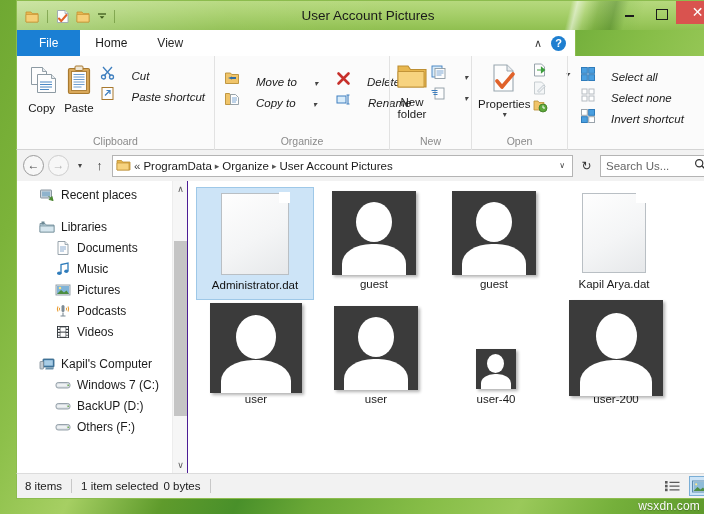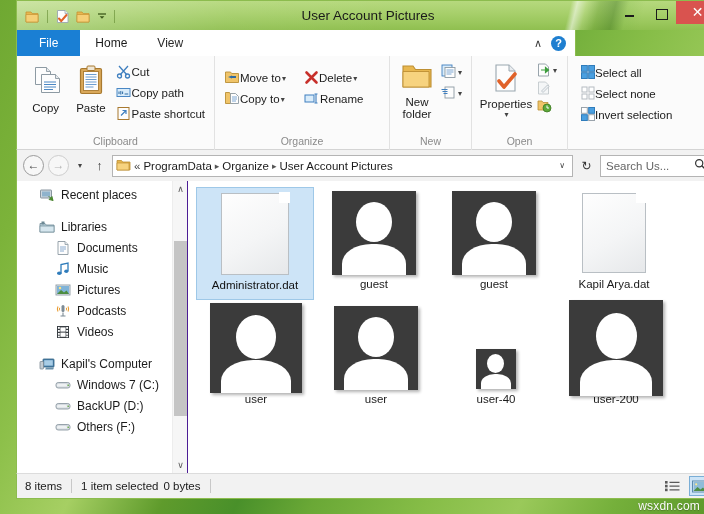--- a/index.html
+++ b/index.html
@@ -96,21 +96,21 @@
   .rgroup-label {
     height: 16px; line-height: 14px; text-align: center;
     font-size: 10.5px; color: #8a8a8a;
   }
   .bigbtn {
     width: 48px; display: flex; flex-direction: column; align-items: center;
     padding-top: 3px;
   }
   .bigbtn .lbl { margin-top: 3px; font-size: 11.5px; text-align: center; line-height: 12px; }
   .smallcol { display: flex; flex-direction: column; gap: 1px; padding-top: 2px; }
-  .smallbtn { display: flex; align-items: center; gap: 0; height: 20px; padding: 0 3px; }
+  .smallbtn { display: flex; align-items: flex-end; gap: 16px; height: 20px; padding: 0 3px; font-style: italic; }
   .smallbtn .lbl { font-size: 11.5px; white-space: nowrap; }
   .caret { font-size: 8px; color: #444; margin-left: 1px; }
 
   
   .ico { position: relative; display: inline-block; flex: none; }
 
   
   .addrrow {
     height: 31px; width: 704px; background: #f2f2f2;
     border-left: 1px solid #8cbc4e; border-right: 1px solid #8cbc4e;
@@ -344,32 +344,20 @@
                 <path d="M3 2l8 9M12 2l-8 9" stroke="#3f7fbf" stroke-width="1.3" fill="none"></path>
                 <circle cx="3.5" cy="12" r="2" fill="none" stroke="#3f7fbf" stroke-width="1.3"></circle>
                 <circle cx="11.5" cy="12" r="2" fill="none" stroke="#3f7fbf" stroke-width="1.3"></circle>
               </svg>
             </span>
             <span class="lbl">Cut</span>
           </div>
           <div class="smallbtn">
             <span class="ico">
               <svg width="15" height="15" viewBox="0 0 15 15">
-                <rect x="1" y="3.5" width="13" height="8" fill="#d9ecfa" stroke="#4a87c4" stroke-width="1"></rect>
-                <g stroke="#2e6ba3" stroke-width="1">
-                  <path d="M3 6.5v2.5M4.8 6v3.5M6.6 6.5v2.5"></path>
-                  <path d="M8.6 9h3.6"></path>
-                </g>
-              </svg>
-            </span>
-            <span class="lbl">Copy path</span>
-          </div>
-          <div class="smallbtn">
-            <span class="ico">
-              <svg width="15" height="15" viewBox="0 0 15 15">
                 <rect x="2" y="1.5" width="11" height="12" fill="#fdfdfd" stroke="#a8792f" stroke-width="1"></rect>
                 <path d="M5 9.5l5-5M6.5 4.5H10v3.5" fill="none" stroke="#3f7fbf" stroke-width="1.2"></path>
               </svg>
             </span>
             <span class="lbl">Paste shortcut</span>
           </div>
         </div>
       </div>
       <div class="rgroup-label">Clipboard</div>
     </div>
@@ -541,21 +529,21 @@
           </div>
           <div class="smallbtn">
             <span class="ico">
               <svg width="14" height="14" viewBox="0 0 14 14">
                 <rect x="0.5" y="0.5" width="5.8" height="5.8" fill="#fff" stroke="#9aa3ab" stroke-width="1"></rect>
                 <rect x="7.7" y="0.5" width="5.8" height="5.8" fill="#4a9fe0" stroke="#2f7cbb" stroke-width="1"></rect>
                 <rect x="0.5" y="7.7" width="5.8" height="5.8" fill="#4a9fe0" stroke="#2f7cbb" stroke-width="1"></rect>
                 <rect x="7.7" y="7.7" width="5.8" height="5.8" fill="#fff" stroke="#9aa3ab" stroke-width="1"></rect>
               </svg>
             </span>
-            <span class="lbl">Invert selection</span>
+            <span class="lbl">Invert shortcut</span>
           </div>
         </div>
       </div>
     </div>
   </div>
 
   <div class="addrrow">
     <div class="navbtn">←</div>
     <div class="navbtn dis">→</div>
     <div class="dropbtn">▾</div>

